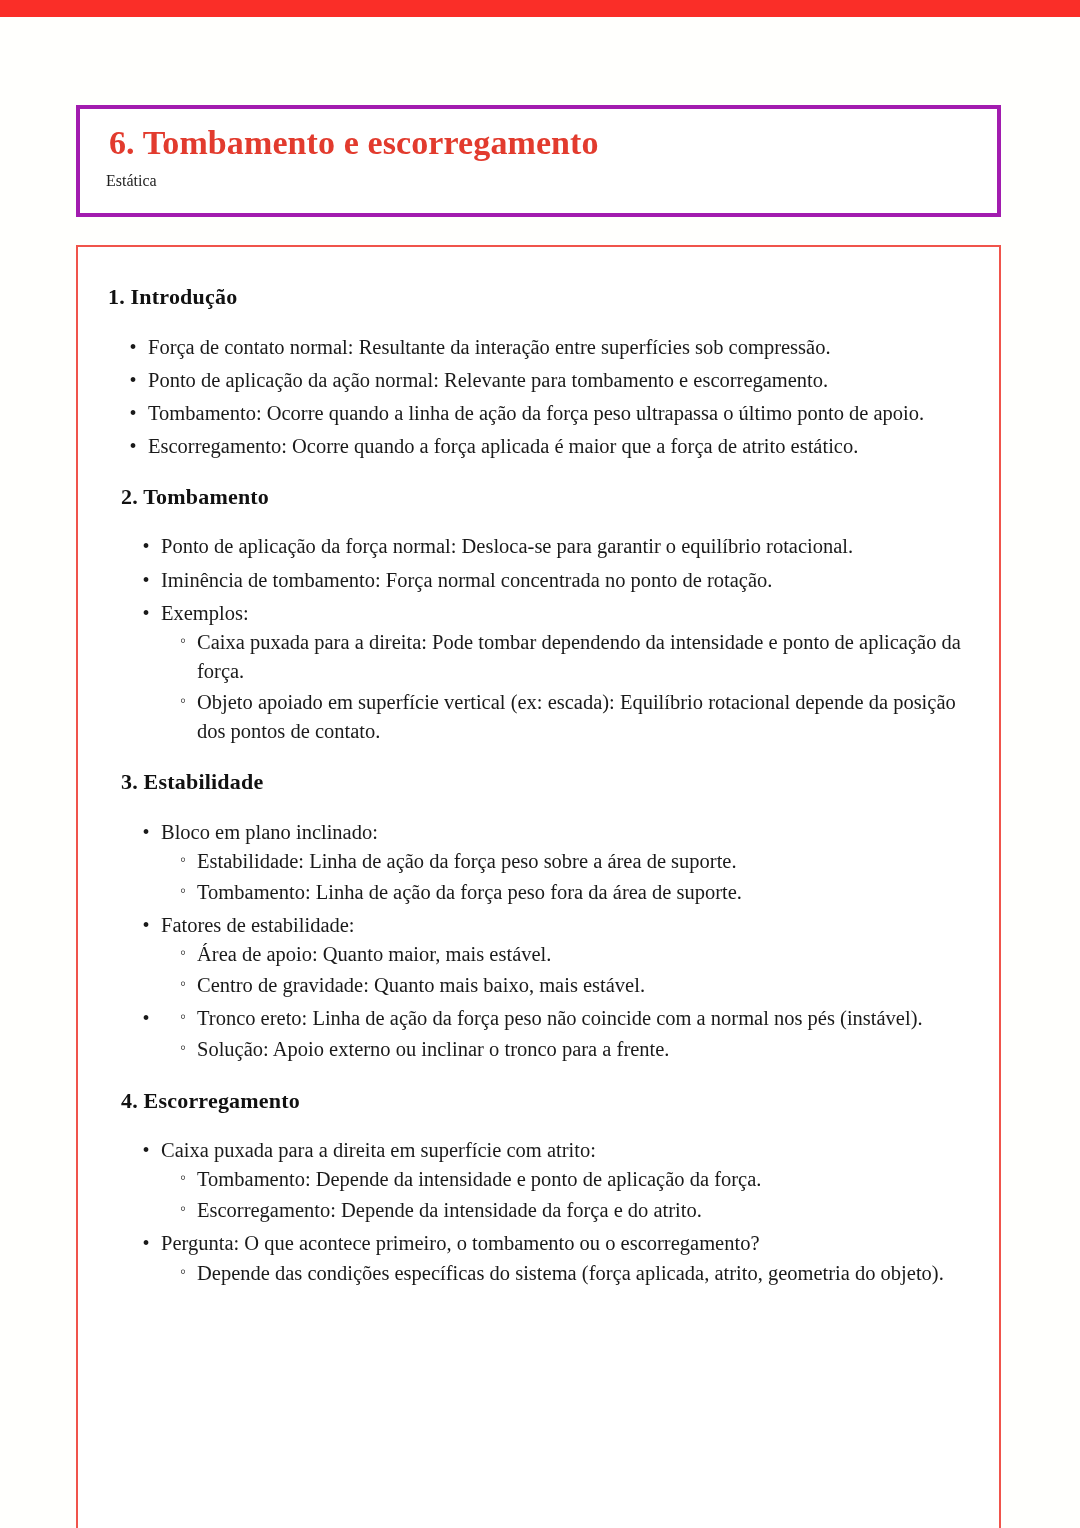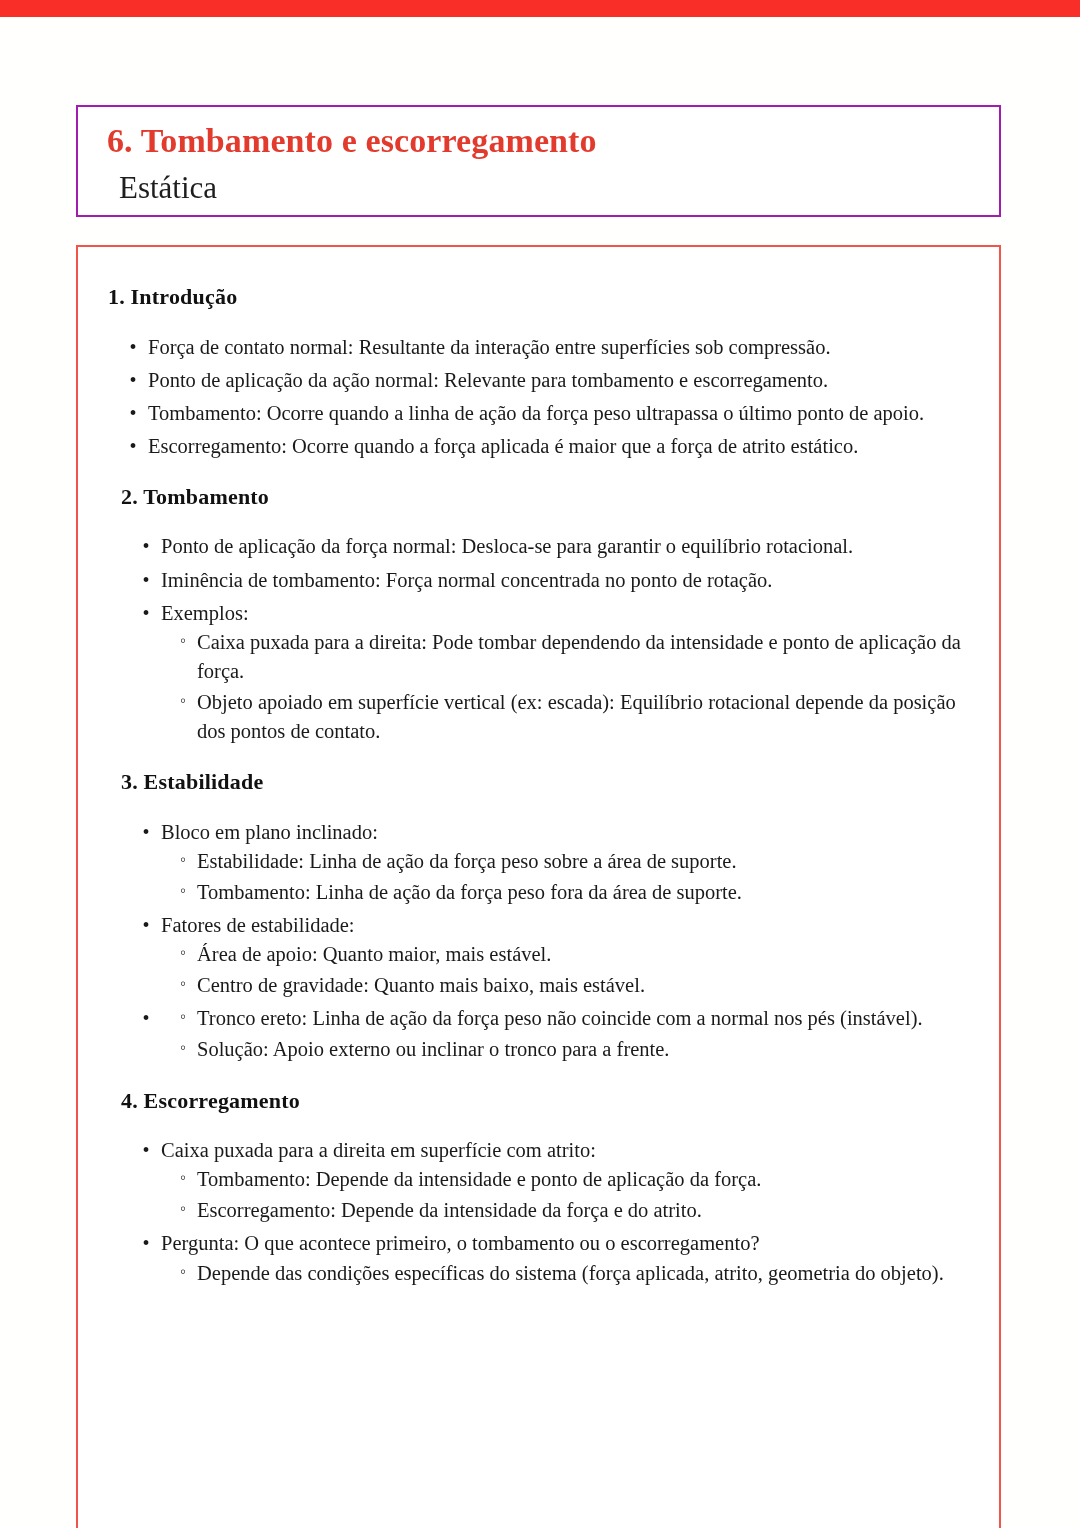--- a/index.html
+++ b/index.html
@@ -26,40 +26,40 @@
     background: #fa2e28;
   }
 
   
   .title-card {
     position: absolute;
     left: 76px;
     top: 105px;
     width: 925px;
     height: 112px;
-    border: 2px solid #a21caf;
+    border: 4px solid #a21caf;
     background: #ffffff;
     box-sizing: border-box;
   }
   .doc-title {
     position: absolute;
     left: 29px;
     top: 14px;
     font-size: 34px;
     font-weight: 700;
     color: #e23b2e;
     letter-spacing: 0.1px;
     line-height: 1.15;
     white-space: nowrap;
   }
   .doc-subtitle {
     position: absolute;
-    left: 41px;
+    left: 26px;
     top: 62px;
-    font-size: 31px;
+    font-size: 16px;
     font-weight: 400;
     color: #1e1e1e;
     line-height: 1.2;
     white-space: nowrap;
   }
 
   
   .content-card {
     position: absolute;
     left: 76px;

